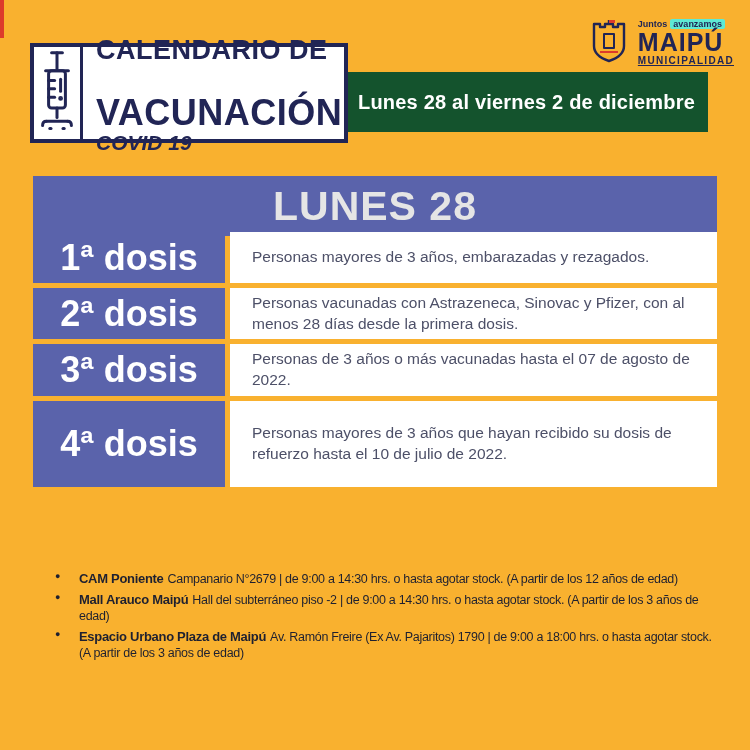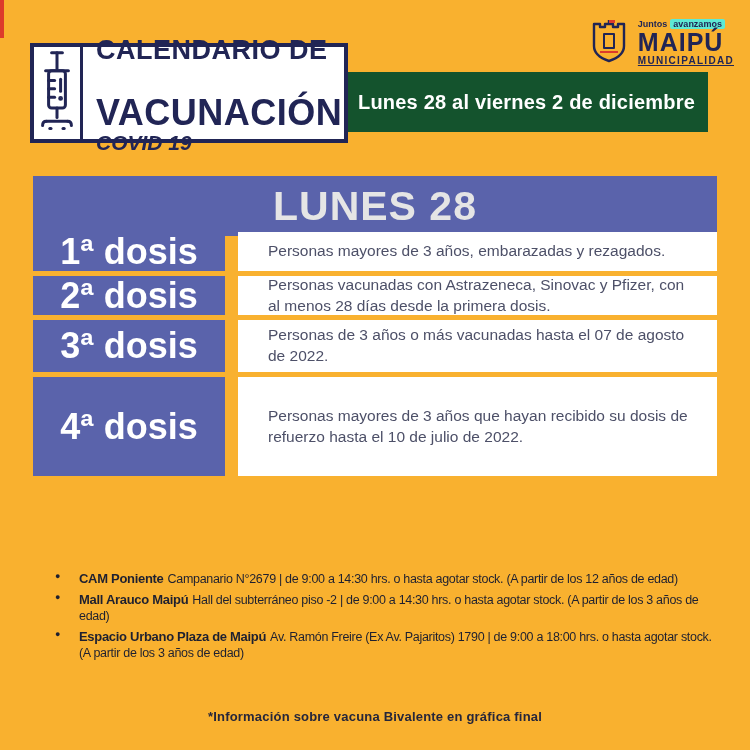--- a/index.html
+++ b/index.html
@@ -51,25 +51,25 @@
 
   
   .sched{position:absolute;left:33px;top:232px;width:684px;}
   .srow{display:flex;margin-bottom:5px;}
   .srow .lbl{
     width:192px;flex-shrink:0;background:#5A63AB;color:#fff;
     display:flex;align-items:center;justify-content:center;
     font-size:36px;font-weight:800;
   }
   .srow .txt{
-    flex:1;margin-left:13px;background:#fff;display:flex;align-items:center;
-    padding:4px 18px 4px 30px;color:#4D5068;font-size:15.5px;line-height:1.35;
+    flex:1;margin-left:5px;background:#fff;display:flex;align-items:center;
+    padding:4px 18px 4px 22px;color:#4D5068;font-size:15.5px;line-height:1.35;
     box-sizing:border-box;
   }
-  .h1,.h2{height:39px;} .h3{height:52px;} .h4{height:99px;}
+  .h1,.h2{height:51px;} .h3{height:52px;} .h4{height:86px;}
   .h5{height:48px;margin-top:5px;}
   .h5 .lbl{font-size:27px;}
 
   
   .locations{position:absolute;left:55px;top:570px;width:662px;list-style:none;margin:0;padding:0;}
   .loc-item{
     position:relative;padding-left:24px;margin-bottom:3px;
     font-size:12.5px;letter-spacing:-0.3px;color:#1E2030;line-height:1.32;
   }
   .loc-item::before{content:"●";position:absolute;left:0;top:1px;font-size:9px;color:#1E2030;}
@@ -163,15 +163,14 @@
       <span class="loc-name">CAM Poniente</span><span>Campanario N°2679 | de 9:00 a 14:30 hrs. o hasta agotar stock. (A partir de los 12 años de edad)</span>
     </li>
     <li class="loc-item">
       <span class="loc-name">Mall Arauco Maipú</span><span>Hall del subterráneo piso -2 | de 9:00 a 14:30 hrs. o hasta agotar stock. (A partir de los 3 años de edad)</span>
     </li>
     <li class="loc-item">
       <span class="loc-name">Espacio Urbano Plaza de Maipú</span><span>Av. Ramón Freire (Ex Av. Pajaritos) 1790 | de 9:00 a 18:00 hrs. o hasta agotar stock. (A partir de los 3 años de edad)</span>
     </li>
   </ul>
 
-  <div class="footer-note">*Información sobre vacuna Bivalente en gráfica final</div>
 
 </div>
 
 </body></html>

